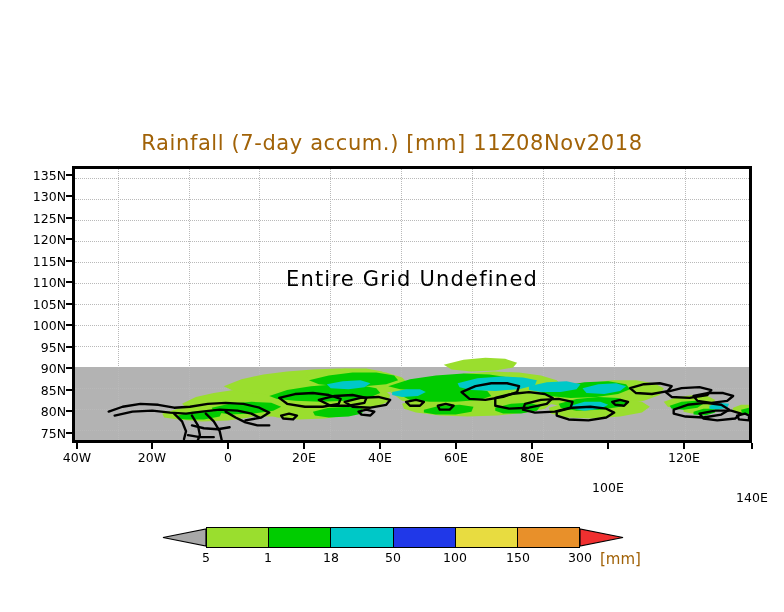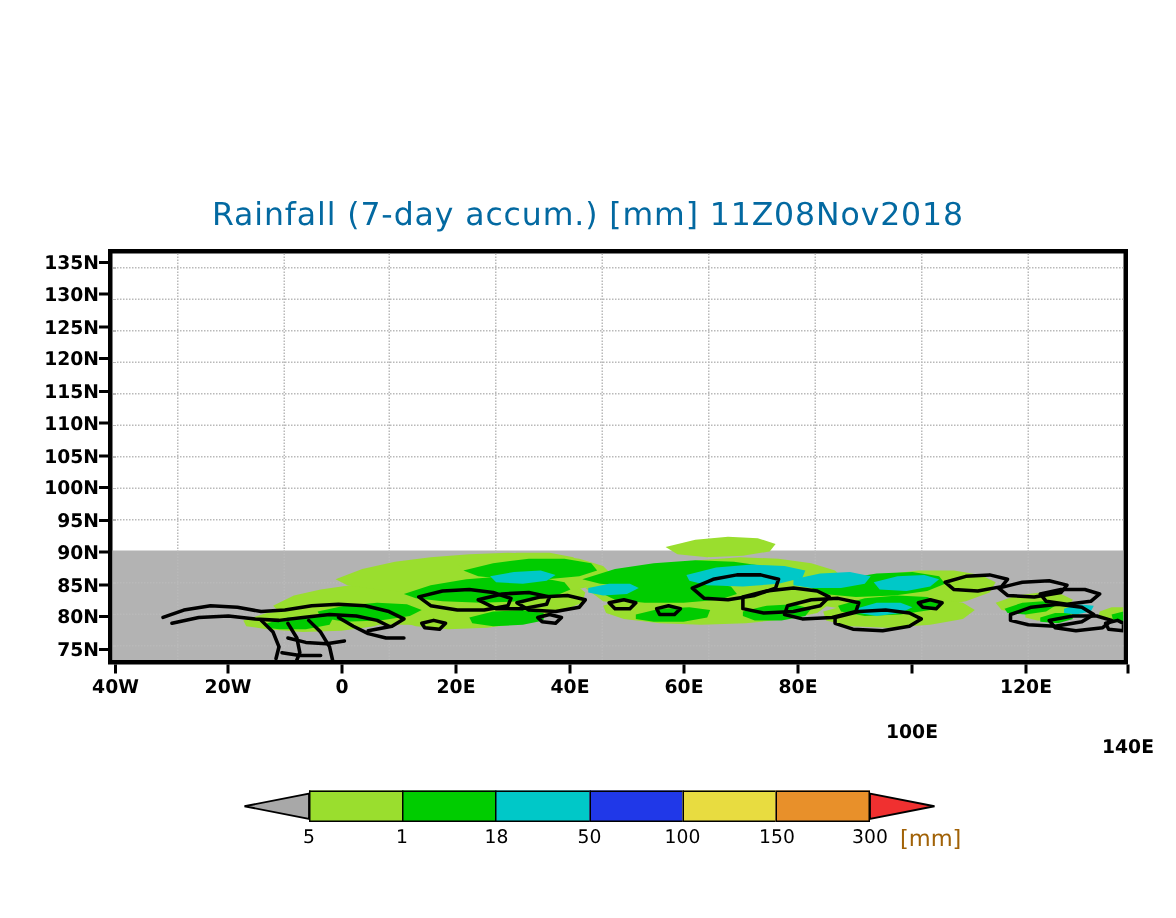--- a/index.html
+++ b/index.html
@@ -18,21 +18,21 @@
   
   #plot-title {
     position: absolute;
     left: 0;
     top: 131px;
     width: 784px;
     text-align: center;
     font-family: "DejaVu Sans", sans-serif;
     font-size: 21px;
     letter-spacing: 0.6px;
-    color: #0369a1;
+    color: #a16207;
     white-space: pre;
   }
 
   
   #map-frame {
     position: absolute;
     left: 72px;
     top: 166px;
     width: 680px;
     height: 277px;
@@ -91,21 +91,21 @@
 
   svg.overlay {
     position: absolute;
     left: 0; top: 0;
     width: 100%;
     height: 100%;
   }
   #ylabels {
     position: absolute;
     left: 0; top: 0;
-    width: 708px; height: 612px; font-weight: bold;
+    width: 708px; height: 612px;
   }
   .ytick-row {
     position: absolute;
     left: 8px;
     width: 58px;
     text-align: right;
     font-family: "DejaVu Sans", sans-serif;
     font-size: 12.5px;
     color: #000000;
     transform: translateY(-50%);
@@ -322,20 +322,21 @@
 
         <path d="M334,238 L344,236 L352,238 L348,242 L338,242 Z"></path>
         <path d="M366,242 L374,240 L382,242 L378,246 L368,246 Z"></path>
         <path d="M208,252 L216,250 L224,252 L220,256 L210,255 Z"></path>
         <path d="M542,238 L550,236 L558,238 L554,242 L545,241 Z"></path>
         <path d="M668,252 L676,250 L680,252 L680,257 L670,256 Z"></path>
         <path d="M286,248 L294,246 L302,248 L298,252 L289,251 Z"></path>
       </g>
     </svg>
 
+    <div id="grid-undefined-label">Entire Grid Undefined</div>
   </div>
 </div>
 
 <div id="ylabels">
   <div class="ytick-row" style="top:175px;">135N</div>
   <div class="ytick-mark" style="top:175px;"></div>
   <div class="ytick-row" style="top:196px;">130N</div>
   <div class="ytick-mark" style="top:196px;"></div>
   <div class="ytick-row" style="top:218px;">125N</div>
   <div class="ytick-mark" style="top:218px;"></div>

